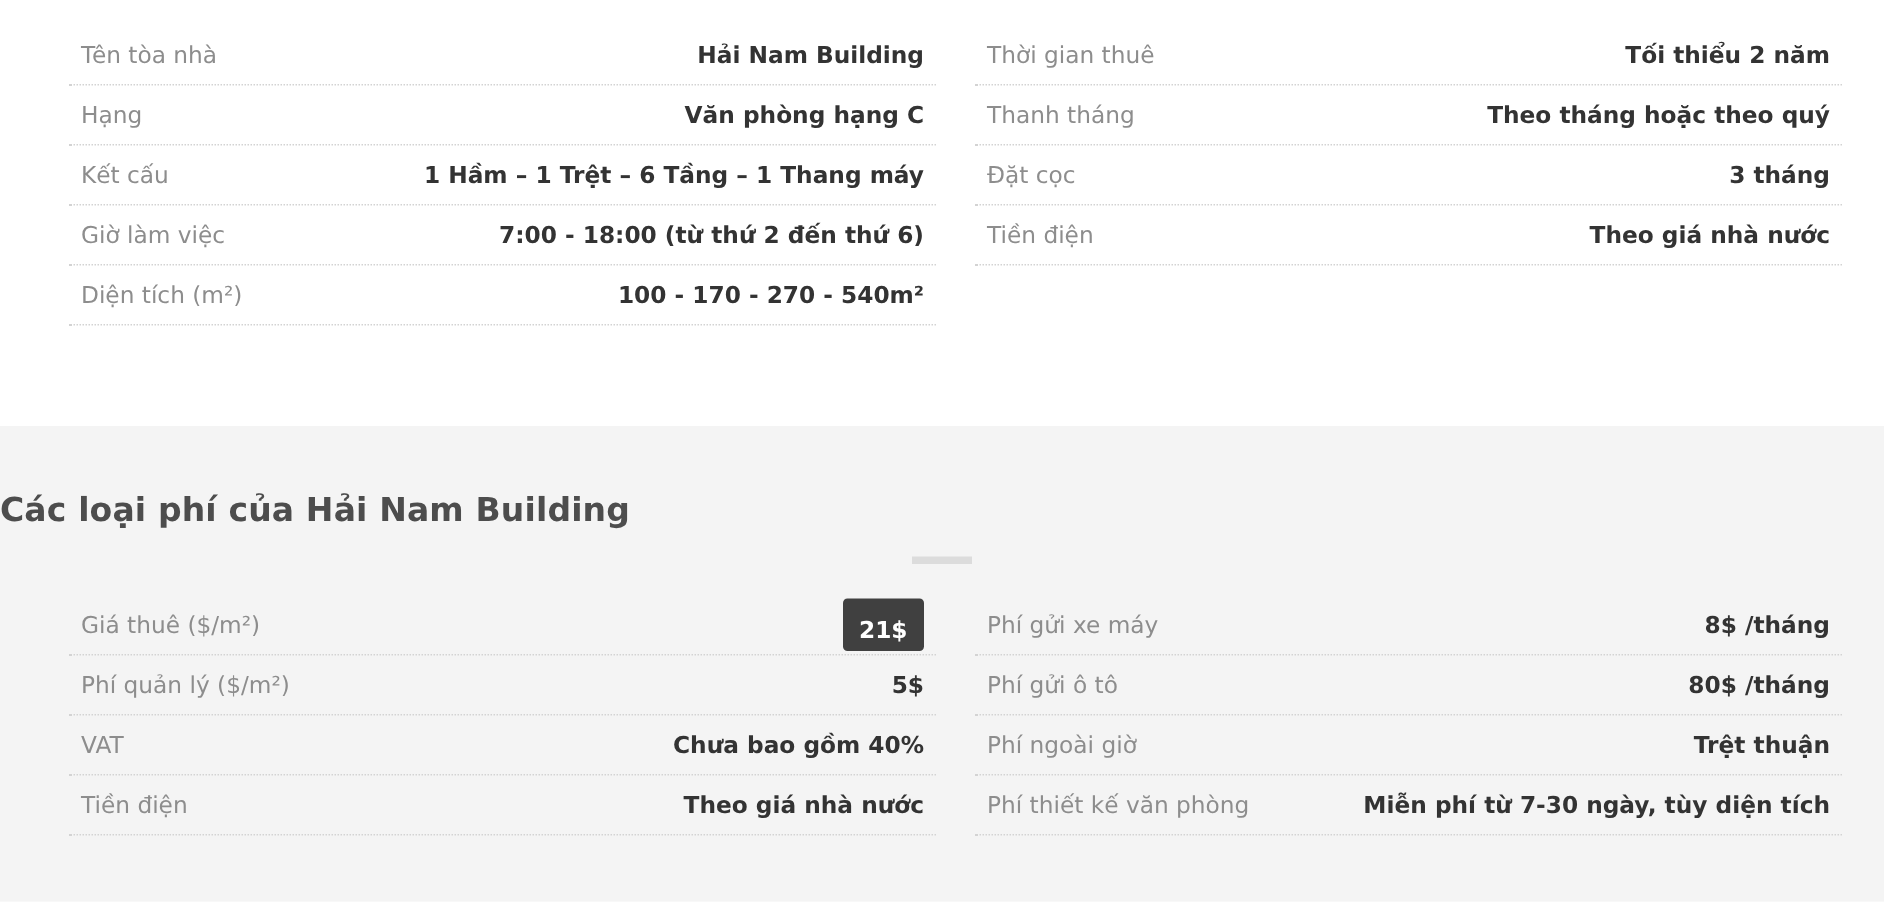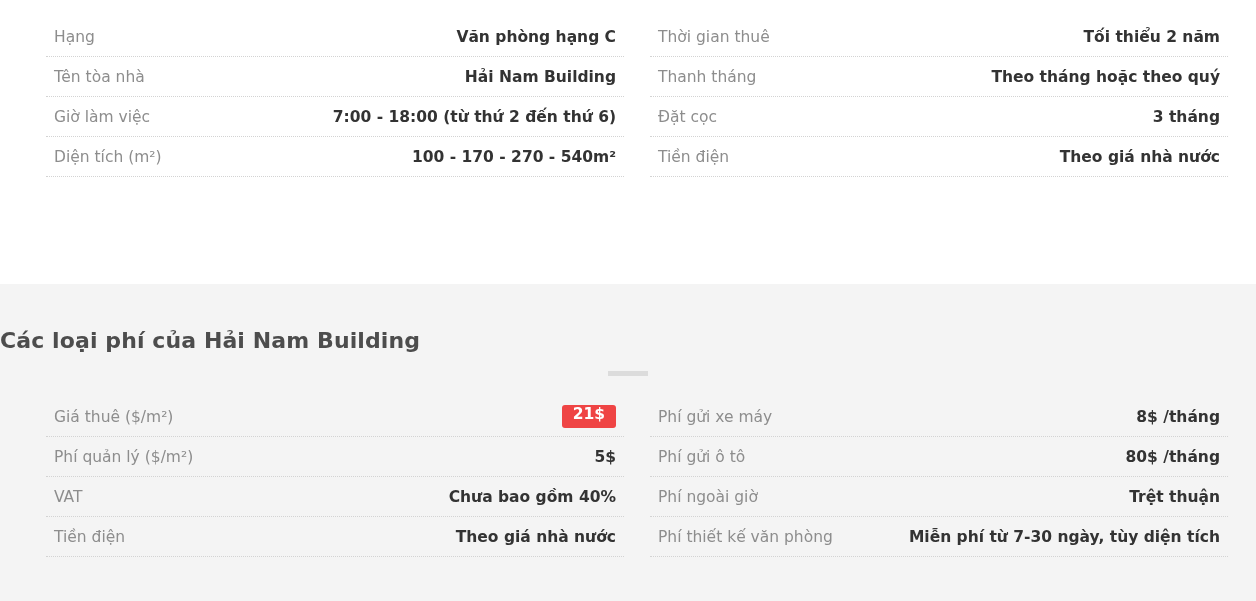--- a/index.html
+++ b/index.html
@@ -85,47 +85,51 @@
     font-size: 15.5px;
     color: #333333;
     font-weight: bold;
     text-align: right;
     white-space: nowrap;
     line-height: 20px;
   }
 
   .badge {
     display: inline-block;
-    background: #ef4444;
+    background: #404040;
     color: #ffffff;
     font-weight: bold;
     font-size: 15.5px;
     border-radius: 3px;
-    padding: 0 11px 5px 11px;
+    padding: 12px 11px 5px 11px;
     line-height: 18px;
   }
 
   .fees-rows { padding-top: 21px; }
 </style>
 </head>
 <body>
 
 <div class="page">
 
   <section class="section-info">
     <div class="cols">
       <div class="col col-left">
 
         <div class="row">
+          <span class="row-label">Tên tòa nhà</span>
+          <span class="row-value">Hải Nam Building</span>
+        </div>
+        <div class="row">
           <span class="row-label">Hạng</span>
           <span class="row-value">Văn phòng hạng C</span>
         </div>
         <div class="row">
-          <span class="row-label">Tên tòa nhà</span>
-          <span class="row-value">Hải Nam Building</span>
+          <span class="row-label">Kết cấu</span>
+          <span class="row-value">1 Hầm – 1 Trệt – 6 Tầng – 1 Thang máy</span>
         </div>
         <div class="row">
           <span class="row-label">Giờ làm việc</span>
           <span class="row-value">7:00 - 18:00 (từ thứ 2 đến thứ 6)</span>
         </div>
         <div class="row">
           <span class="row-label">Diện tích (m²)</span>
           <span class="row-value">100 - 170 - 270 - 540m²</span>
         </div>
 

